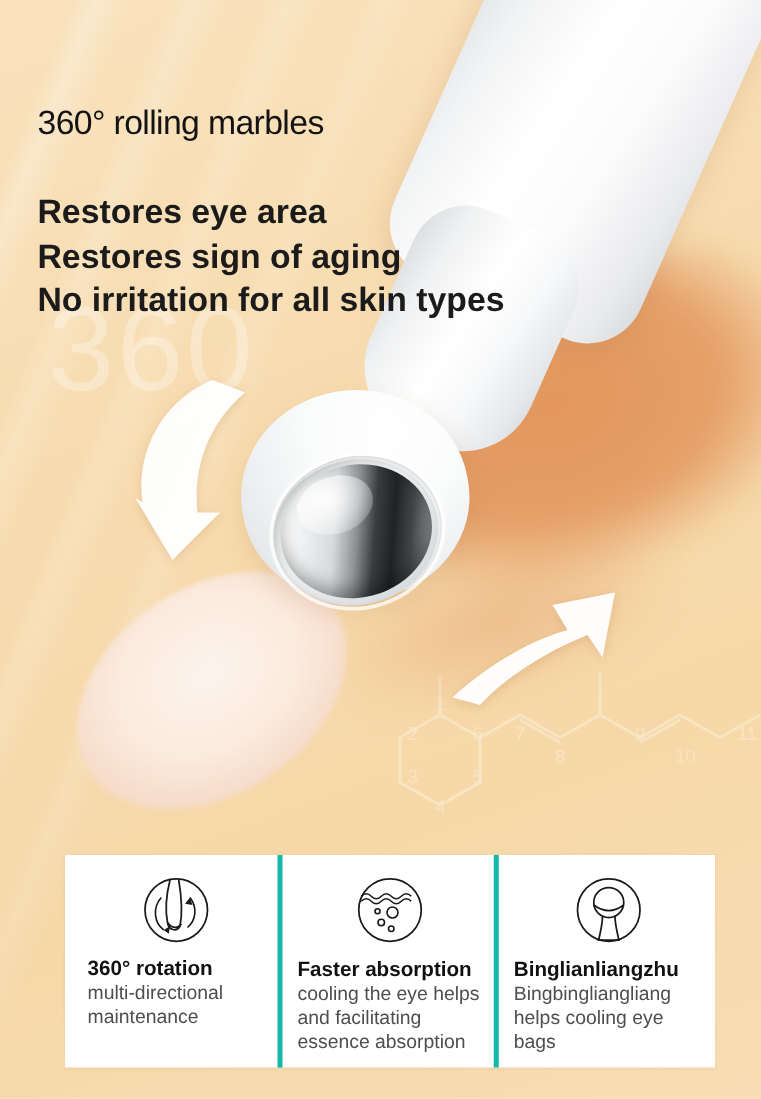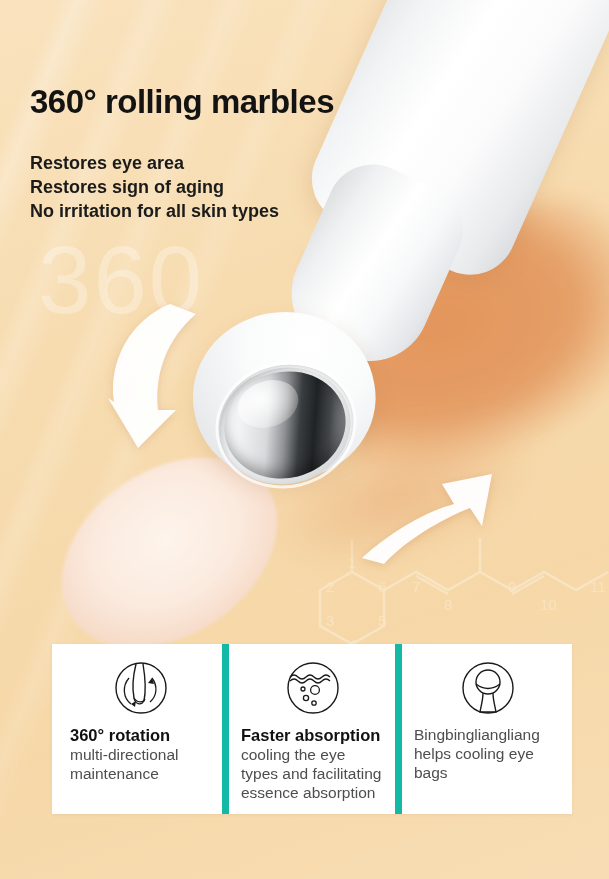--- a/index.html
+++ b/index.html
@@ -172,54 +172,54 @@
     position: absolute;
     filter: drop-shadow(0 2px 4px rgba(190,130,80,.28));
   }
   .arrow-left  { left: 100px; top: 298px;  width: 125px; height: 165px; }
   .arrow-right { left: 358px; top: 440px;  width: 140px; height: 125px; }
 
   
   .headline {
     position: absolute;
     left: 30px; top: 85px;
-    font-size: 33px;
-    font-weight: 700;
+    font-size: 27px;
+    font-weight: 400;
     color: #131313;
     letter-spacing: -.5px;
     line-height: 1;
   }
 
   .sublines {
     position: absolute;
     left: 30px; top: 152px;
-    font-size: 18px;
+    font-size: 27px;
     font-weight: 700;
     color: #1b1b1b;
     line-height: 1.32;
   }
 
   
   .feature-panel {
     position: absolute;
-    left: 52px; top: 644px;
+    left: 52px; top: 684px;
     width: 520px; height: 170px;
     background: #ffffff;
     display: flex;
     box-shadow: 0 1px 3px rgba(150,110,70,.10);
   }
 
   .feature-col {
     flex: 1 1 0;
     padding: 14px 10px 10px 10px;
     position: relative;
     display: flex;
     flex-direction: column;
   }
-  .feature-col + .feature-col { border-left: 7px solid #14b8a6; }
+  .feature-col + .feature-col { border-left: 4px solid #14b8a6; justify-content: space-between; }
 
   .feature-col:nth-child(1) { flex: 0 0 170px; padding-left: 18px; }
   .feature-col:nth-child(2) { flex: 0 0 173px; padding-left: 12px; }
   .feature-col:nth-child(3) { flex: 1 1 auto;  padding-left: 12px; }
 
   .feature-icon {
     width: 60px; height: 60px;
     margin: 0 auto 8px auto;
   }
   .feature-col:nth-child(2) .feature-icon,
@@ -323,27 +323,28 @@
       <svg class="feature-icon" viewBox="0 0 60 60">
         <circle cx="30" cy="30" r="25" fill="none" stroke="#1a1a1a" stroke-width="1.4"></circle>
         <path d="M7 19 q4 -4 8 0 t8 0 t8 0 t8 0 t8 0" fill="none" stroke="#1a1a1a" stroke-width="1.3"></path>
         <path d="M7 23 q4 -4 8 0 t8 0 t8 0 t8 0 t8 0" fill="none" stroke="#1a1a1a" stroke-width="1.3"></path>
         <circle cx="32" cy="32" r="4.4" fill="none" stroke="#1a1a1a" stroke-width="1.3"></circle>
         <circle cx="20" cy="31" r="2" fill="none" stroke="#1a1a1a" stroke-width="1.3"></circle>
         <circle cx="23" cy="40" r="2.6" fill="none" stroke="#1a1a1a" stroke-width="1.3"></circle>
         <circle cx="31" cy="45" r="2.2" fill="none" stroke="#1a1a1a" stroke-width="1.3"></circle>
       </svg>
       <div class="feature-title">Faster absorption</div>
-      <div class="feature-desc">cooling the eye types and facilitating essence absorption</div>
+      <div class="feature-desc">cooling the eye helps and facilitating essence absorption</div>
     </div>
 
     <div class="feature-col">
       <svg class="feature-icon" viewBox="0 0 60 60">
         <circle cx="30" cy="30" r="25" fill="none" stroke="#1a1a1a" stroke-width="1.4"></circle>
         <circle cx="30" cy="24" r="12" fill="none" stroke="#1a1a1a" stroke-width="1.4"></circle>
         <path d="M18 26 q12 9 24 0" fill="none" stroke="#1a1a1a" stroke-width="1.4"></path>
         <path d="M25 35 C25 42 23 48 22 54 L38 54 C37 48 35 42 35 35" fill="none" stroke="#1a1a1a" stroke-width="1.4"></path>
       </svg>
+      <div class="feature-title">Binglianliangzhu</div>
       <div class="feature-desc">Bingbingliangliang helps cooling eye bags</div>
     </div>
 
   </div>
 </div>
 
 </body></html>

